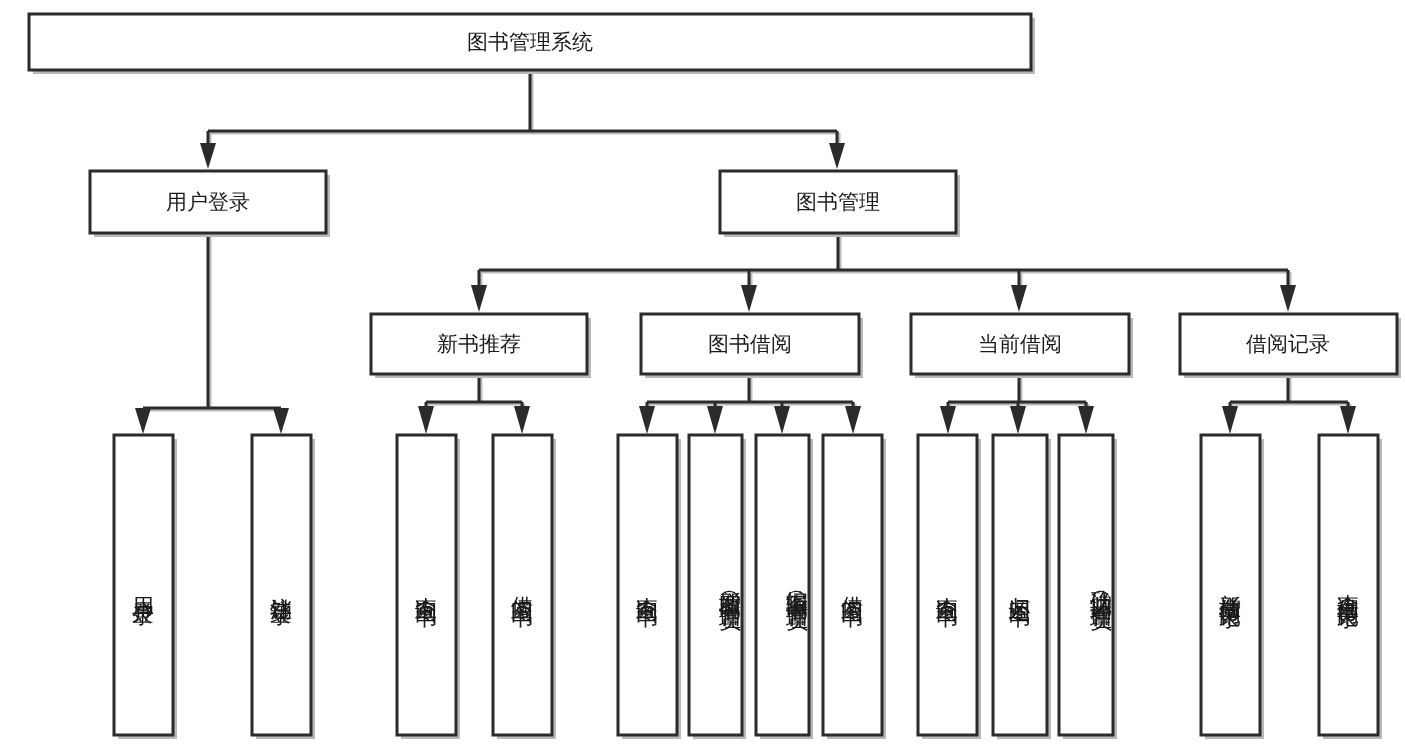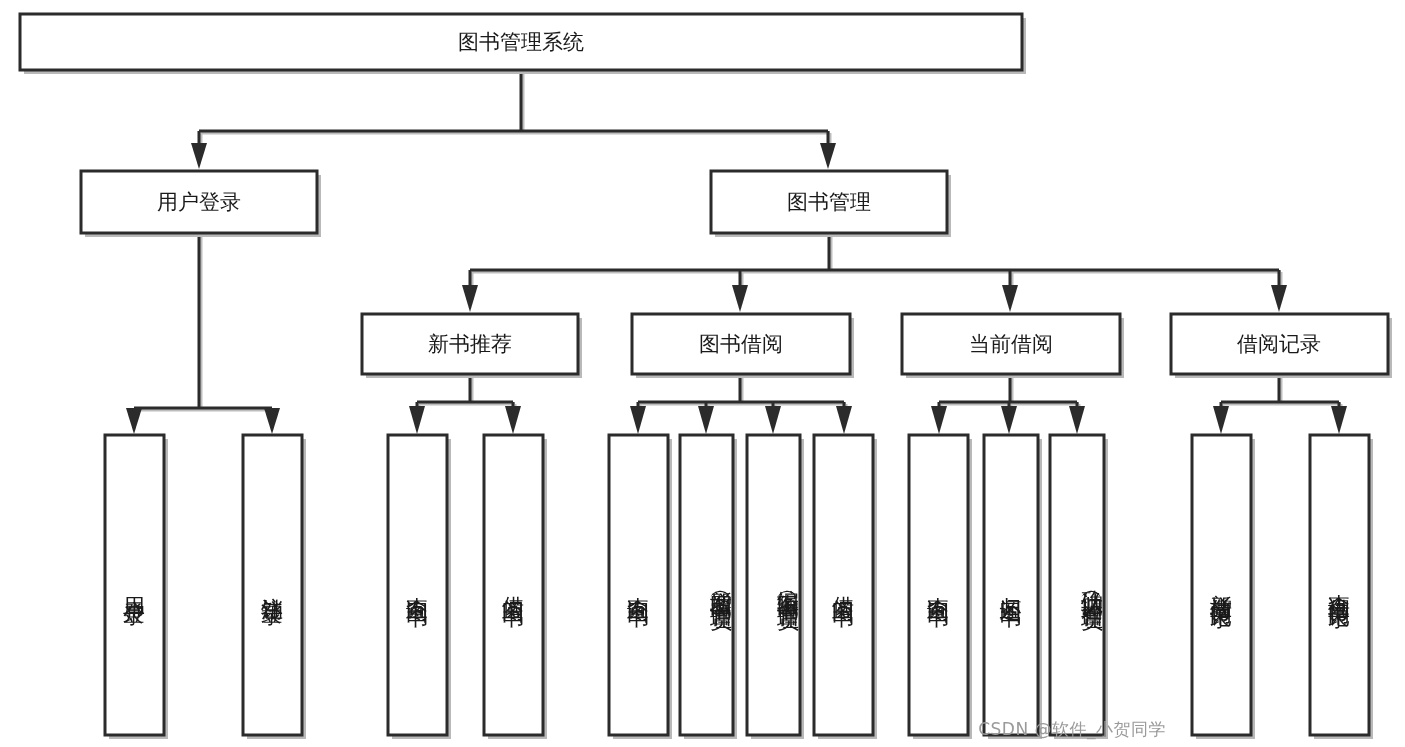--- a/index.html
+++ b/index.html
@@ -11,20 +11,21 @@
     width: 1405px;
     height: 747px;
     font-family: "Liberation Sans", "DejaVu Sans", sans-serif;
     overflow: hidden;
   }
   #diagram-root {
     position: relative;
     width: 1176px;
     height: 747px;
     background: #ffffff;
+    margin-left: 9px;
   }
   svg.flow {
     position: absolute;
     top: 0;
     left: 0;
     width: 1405px;
     height: 747px;
   }
   .node-box {
     fill: #ffffff;
@@ -254,15 +255,14 @@
   <div class="leaf-label-wrap" style="left:609px; top:435px; width:59px; height:300px;">查询图书</div>
   <div class="leaf-label-wrap" style="left:680px; top:441px; width:53px; height:288px; align-items:flex-start;">新增图书（管理员）</div>
   <div class="leaf-label-wrap" style="left:747px; top:441px; width:53px; height:288px; align-items:flex-start;">编辑图书（管理员）</div>
   <div class="leaf-label-wrap" style="left:814px; top:435px; width:59px; height:300px;">借阅图书</div>
   <div class="leaf-label-wrap" style="left:909px; top:435px; width:59px; height:300px;">查询图书</div>
   <div class="leaf-label-wrap" style="left:984px; top:435px; width:54px; height:300px;">归还图书</div>
   <div class="leaf-label-wrap" style="left:1050px; top:441px; width:54px; height:288px; align-items:flex-start;">确认归还（管理员）</div>
   <div class="leaf-label-wrap" style="left:1192px; top:435px; width:59px; height:300px;">新增借阅记录</div>
   <div class="leaf-label-wrap" style="left:1310px; top:435px; width:59px; height:300px;">查询借阅记录</div>
 
-  <div class="watermark">CSDN @软件_小贺同学</div>
 
 </div>
 
 </body></html>

